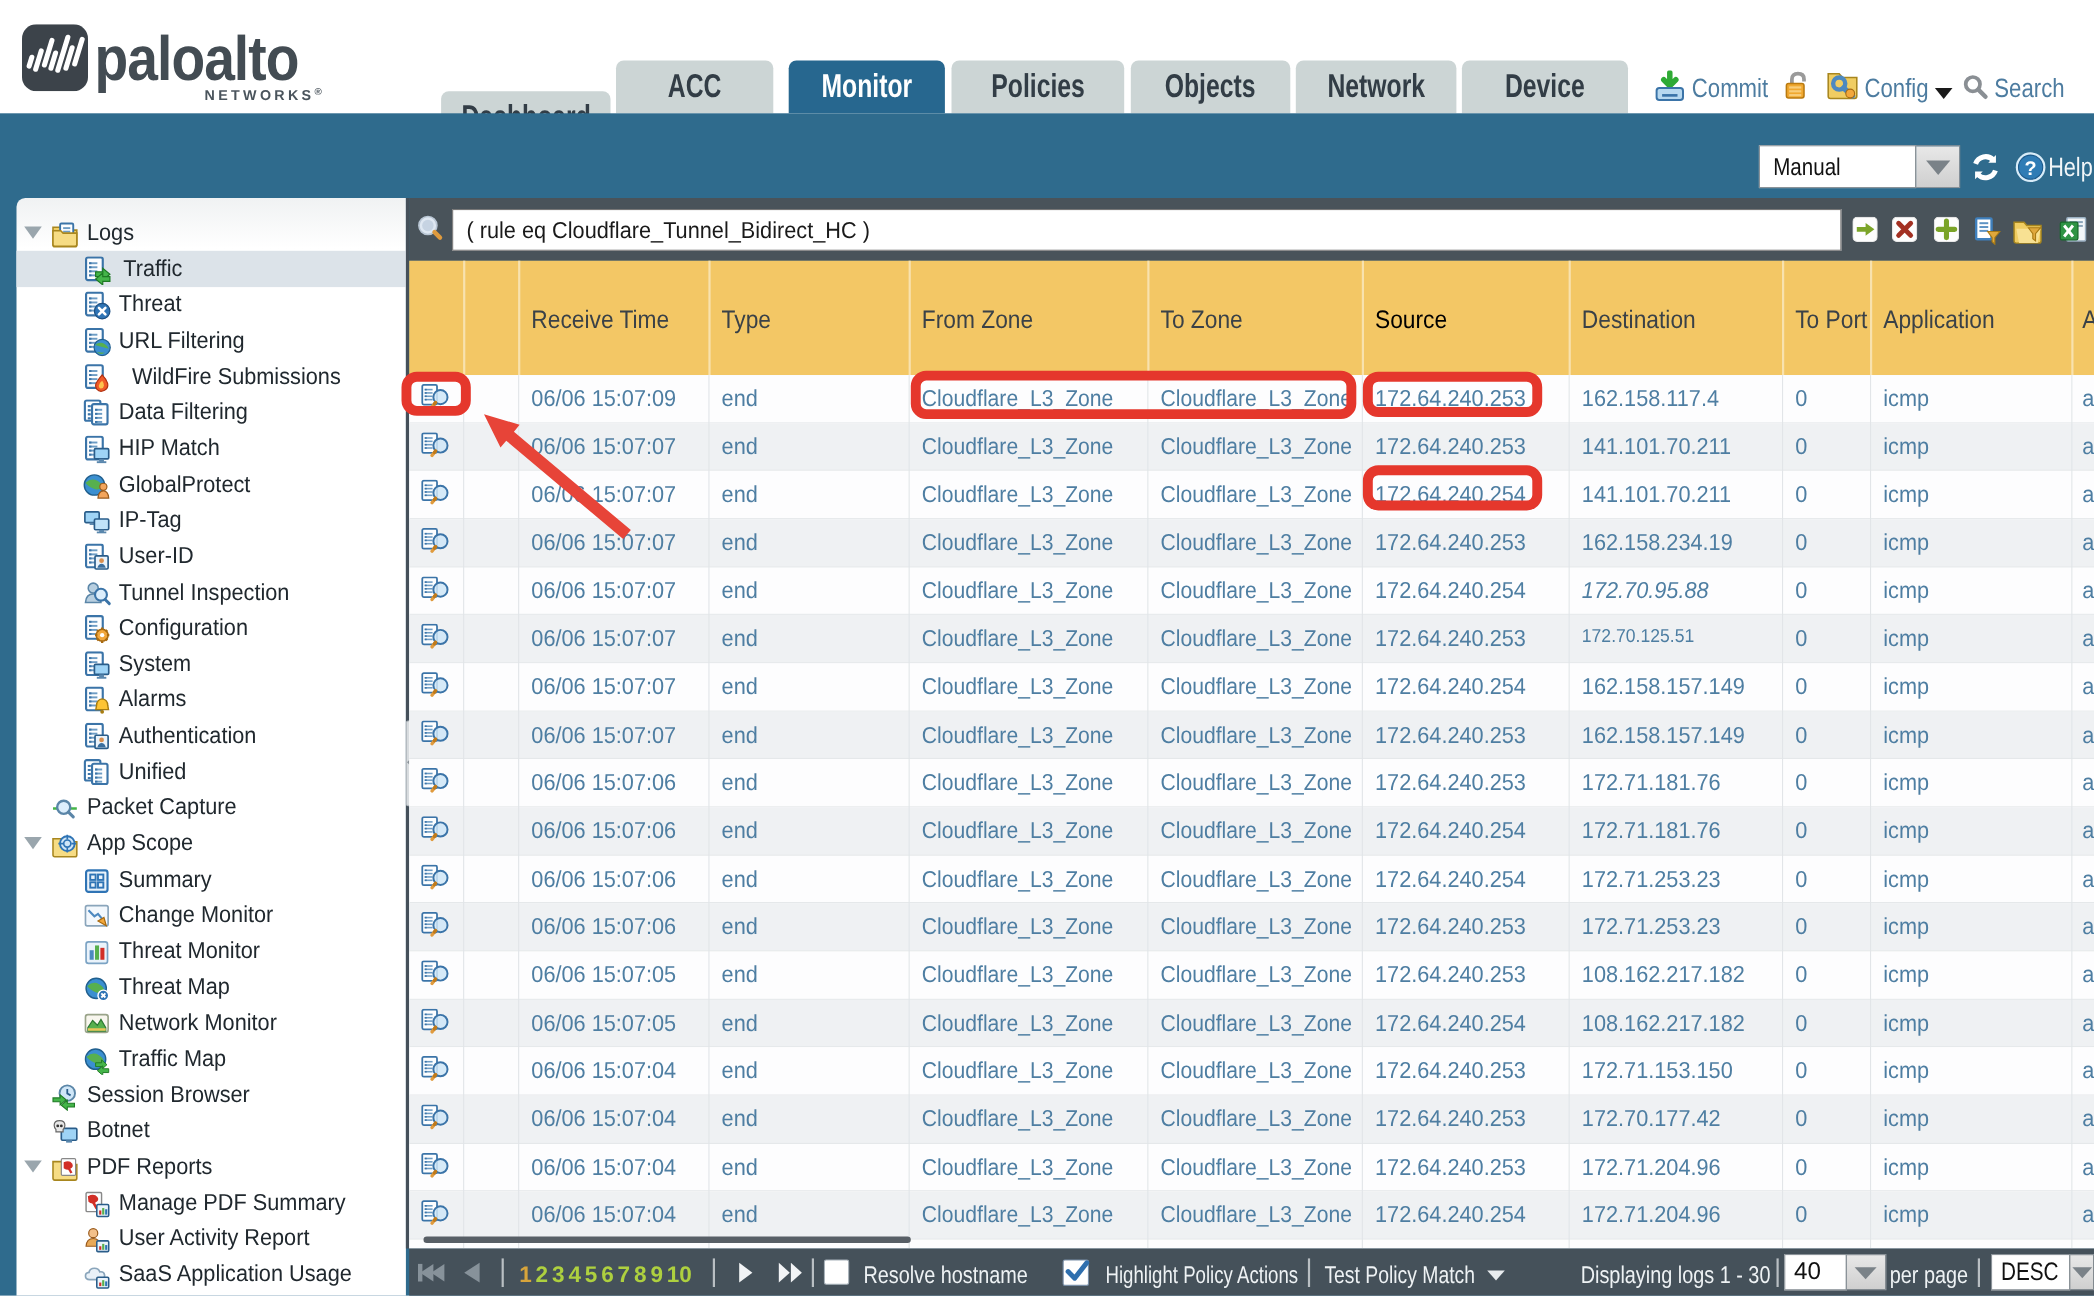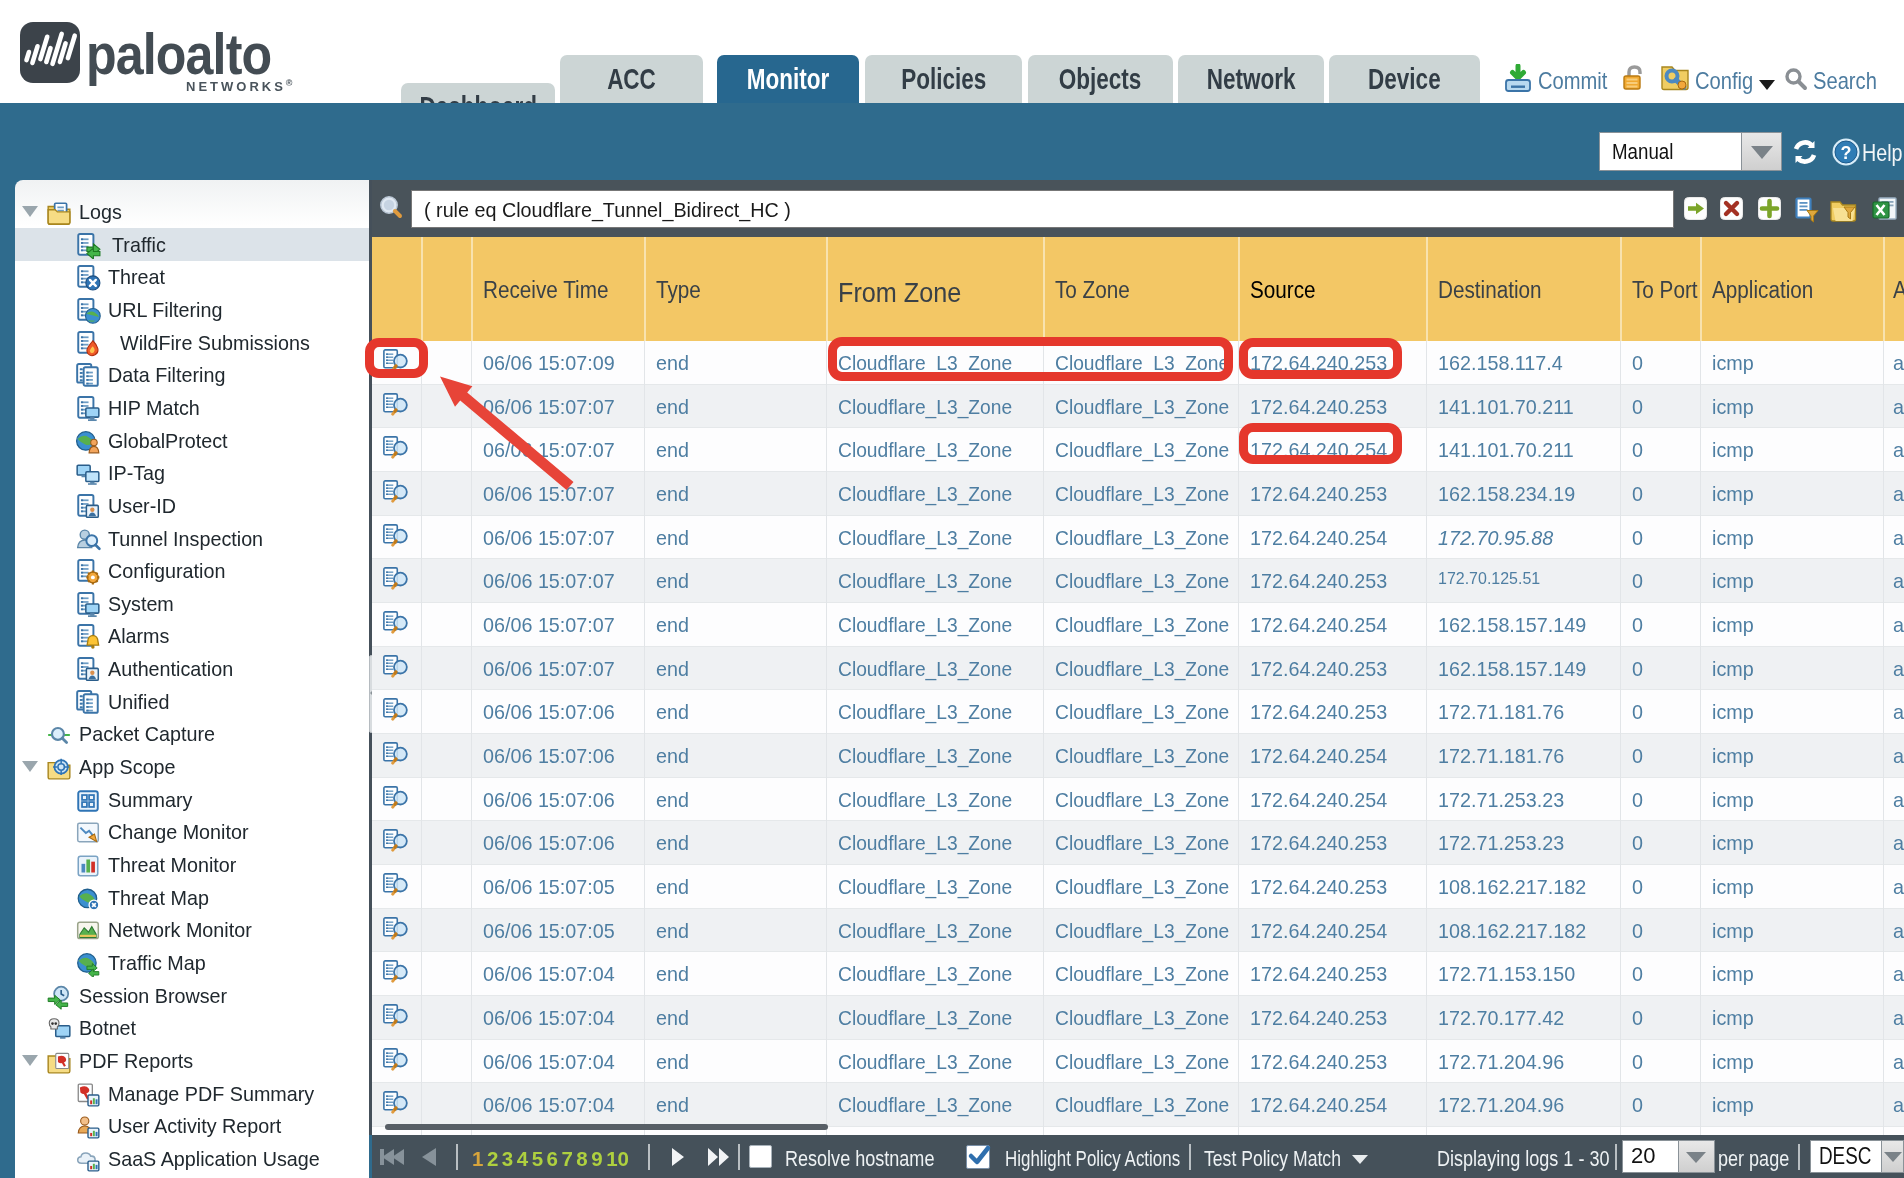--- a/index.html
+++ b/index.html
@@ -466,21 +466,21 @@
 <div class="abs" style="left:644px;top:237px;width:2px;height:104px;background:#f8e2ae;"></div>
 <div class="abs" style="left:826px;top:237px;width:2px;height:104px;background:#f8e2ae;"></div>
 <div class="abs" style="left:1043px;top:237px;width:2px;height:104px;background:#f8e2ae;"></div>
 <div class="abs" style="left:1238px;top:237px;width:2px;height:104px;background:#f8e2ae;"></div>
 <div class="abs" style="left:1426px;top:237px;width:2px;height:104px;background:#f8e2ae;"></div>
 <div class="abs" style="left:1620px;top:237px;width:2px;height:104px;background:#f8e2ae;"></div>
 <div class="abs" style="left:1700px;top:237px;width:2px;height:104px;background:#f8e2ae;"></div>
 <div class="abs" style="left:1883px;top:237px;width:2px;height:104px;background:#f8e2ae;"></div>
 <div class="abs" style="left:483px;top:277px;font-size:23px;color:#3a4147;"><span class="hx">Receive Time</span></div>
 <div class="abs" style="left:656px;top:277px;font-size:23px;color:#3a4147;"><span class="hx">Type</span></div>
-<div class="abs" style="left:838px;top:277px;font-size:28px;color:#3a4147;text-decoration:underline;"><span class="hx">From Zone</span></div>
+<div class="abs" style="left:838px;top:277px;font-size:23px;color:#3a4147;text-decoration:underline;"><span class="hx">From Zone</span></div>
 <div class="abs" style="left:1055px;top:277px;font-size:23px;color:#3a4147;"><span class="hx">To Zone</span></div>
 <div class="abs" style="left:1250px;top:277px;font-size:23px;color:#000000;"><span class="hx">Source</span></div>
 <div class="abs" style="left:1438px;top:277px;font-size:23px;color:#3a4147;"><span class="hx">Destination</span></div>
 <div class="abs" style="left:1632px;top:277px;font-size:23px;color:#3a4147;"><span class="hx">To Port</span></div>
 <div class="abs" style="left:1712px;top:277px;font-size:23px;color:#3a4147;"><span class="hx">Application</span></div>
 <div class="abs" style="left:1893px;top:277px;font-size:23px;color:#3a4147;"><span class="hx">Action</span></div>
 <div class="abs" style="left:372px;top:341px;width:1532px;height:794px;background:#fff;overflow:hidden;" id="rows">
     <div class="abs" style="left:0;top:0.0px;width:1532px;height:43.67px;background:#fdfdfe;border-bottom:1px solid #e5e8ea;box-sizing:border-box;">
       <div class="abs" style="left:10px;top:8px;"><svg width="27" height="25" viewBox="0 0 30 28" style="">
           <rect x="2" y="1" width="15" height="20" rx="1.5" fill="#fdfeff" stroke="#3b74a8" stroke-width="1.8"></rect>
@@ -969,21 +969,21 @@
 <div class="abs" style="left:966px;top:1145px;width:24px;height:24px;background:#fff;border:1px solid #7a90a8;box-sizing:border-box;border-radius:2px;"></div>
 <div class="abs" style="left:966px;top:1143px;"><svg width="26" height="26" viewBox="0 0 26 26" style="">
       <path d="M5 13 l6 6 L22 5" stroke="#2f6fae" stroke-width="4.5" fill="none" stroke-linecap="round" stroke-linejoin="round"></path>
     </svg></div>
 <div class="abs" style="left:1005px;top:1146px;font-size:22px;color:#eef2f4;"><span style="display:inline-block;transform:scaleX(0.77);transform-origin:0 50%;white-space:nowrap;">Highlight Policy Actions</span></div>
 <div class="abs" style="left:1189px;top:1144px;width:2px;height:26px;background:#b9bfc3;"></div>
 <div class="abs" style="left:1204px;top:1146px;font-size:22px;color:#eef2f4;"><span style="display:inline-block;transform:scaleX(0.80);transform-origin:0 50%;white-space:nowrap;">Test Policy Match</span></div>
 <div class="abs" style="left:1352px;top:1155px;width:0;height:0;border-left:8px solid transparent;border-right:8px solid transparent;border-top:9px solid #e8ecee;"></div>
 <div class="abs" style="left:1437px;top:1146px;font-size:22px;color:#eef2f4;"><span class="sx">Displaying logs 1 - 30</span></div>
 <div class="abs" style="left:1615px;top:1144px;width:2px;height:26px;background:#b9bfc3;"></div>
-<div class="abs" style="left:1622px;top:1140px;width:57px;height:33px;background:#fff;border:1px solid #8a9298;box-sizing:border-box;font-size:22px;color:#111;"><span style="margin-left:8px;line-height:30px;">20</span></div>
+<div class="abs" style="left:1622px;top:1140px;width:57px;height:33px;background:#fff;border:1px solid #8a9298;box-sizing:border-box;font-size:22px;color:#111;"><span style="margin-left:8px;line-height:30px;">40</span></div>
 <div class="abs" style="left:1678px;top:1140px;width:37px;height:33px;background:linear-gradient(#e8e8e8,#cfcfcf);border:1px solid #8a9298;box-sizing:border-box;"></div>
 <div class="abs" style="left:1686px;top:1152px;width:0;height:0;border-left:10px solid transparent;border-right:10px solid transparent;border-top:11px solid #7a8288;"></div>
 <div class="abs" style="left:1718px;top:1146px;font-size:22px;color:#eef2f4;"><span class="sx">per page</span></div>
 <div class="abs" style="left:1798px;top:1144px;width:2px;height:26px;background:#b9bfc3;"></div>
 <div class="abs" style="left:1810px;top:1140px;width:72px;height:33px;background:#fff;border:1px solid #8a9298;box-sizing:border-box;font-size:23px;color:#111;"><span style="margin-left:8px;line-height:30px;"><span class="sx">DESC</span></span></div>
 <div class="abs" style="left:1881px;top:1140px;width:23px;height:33px;background:linear-gradient(#e8e8e8,#cfcfcf);border:1px solid #8a9298;box-sizing:border-box;"></div>
 <div class="abs" style="left:1884px;top:1152px;width:0;height:0;border-left:9px solid transparent;border-right:9px solid transparent;border-top:10px solid #7a8288;"></div>
 <div class="abs" style="left:365px;top:338px;width:63px;height:40px;border:9px solid #e5372c;border-radius:14px;box-sizing:border-box;"></div>
 <div class="abs" style="left:828px;top:337px;width:405px;height:44px;border:9px solid #e5372c;border-radius:14px;box-sizing:border-box;"></div>
 <div class="abs" style="left:1239px;top:338px;width:163px;height:41px;border:9px solid #e5372c;border-radius:14px;box-sizing:border-box;"></div>

